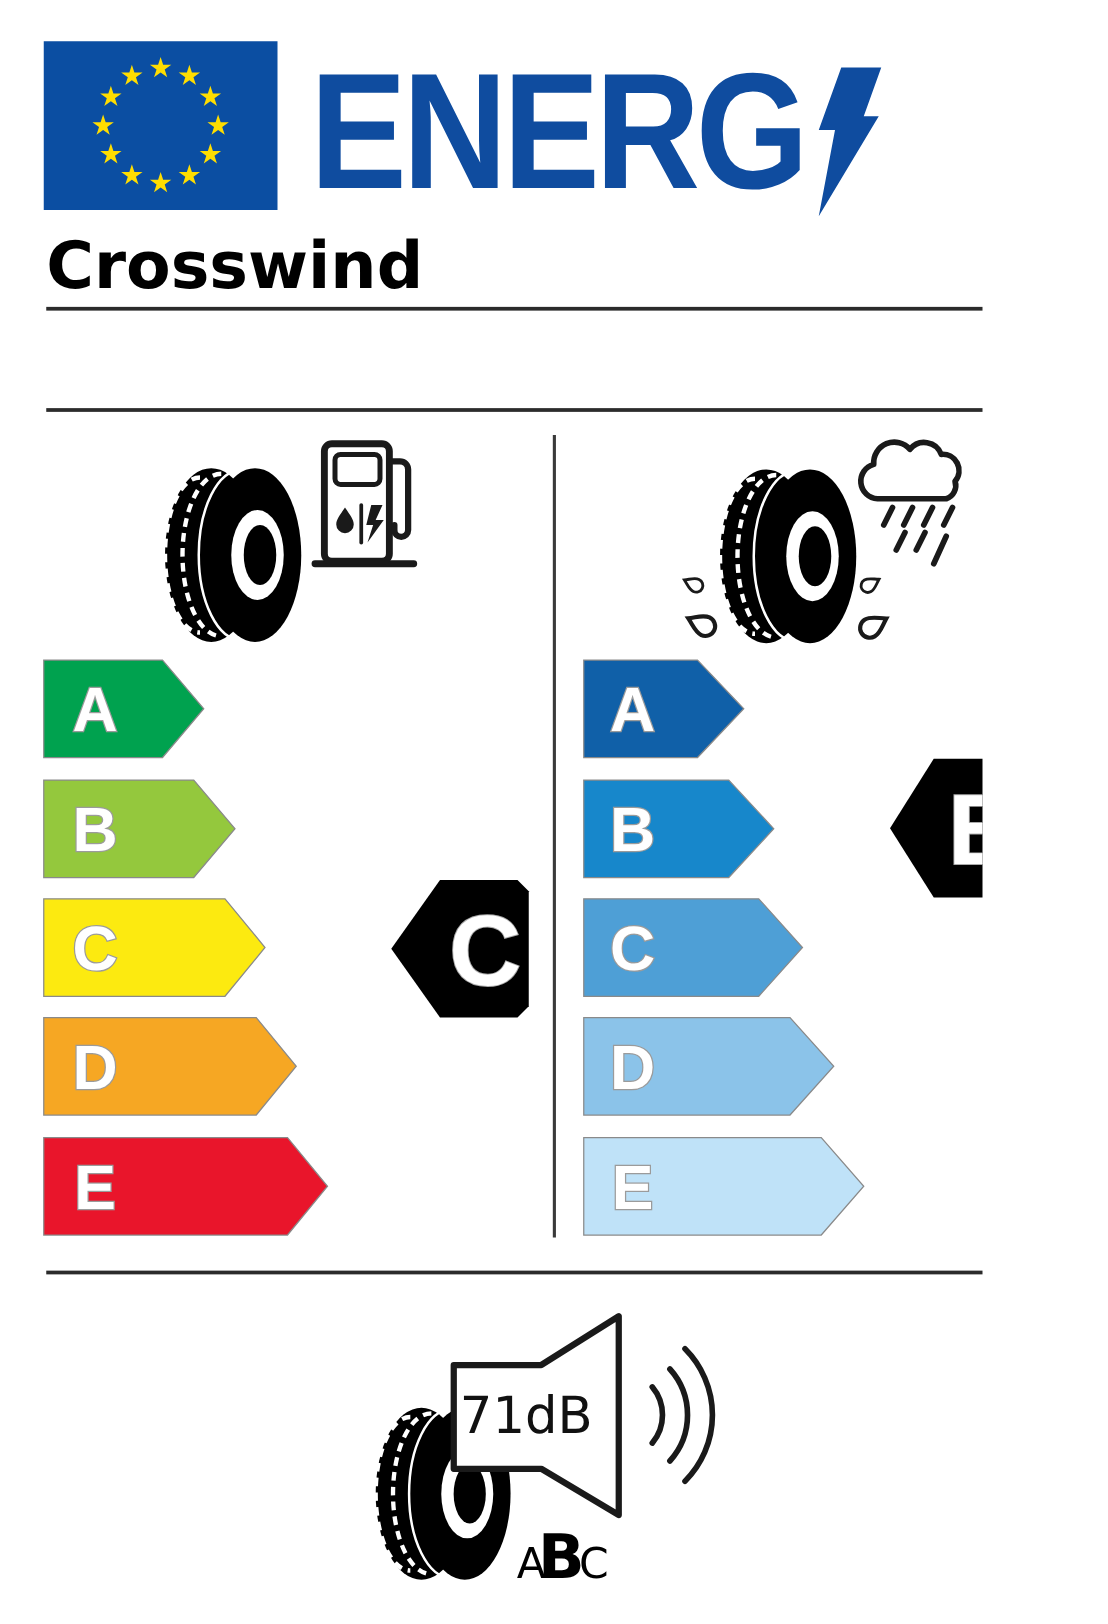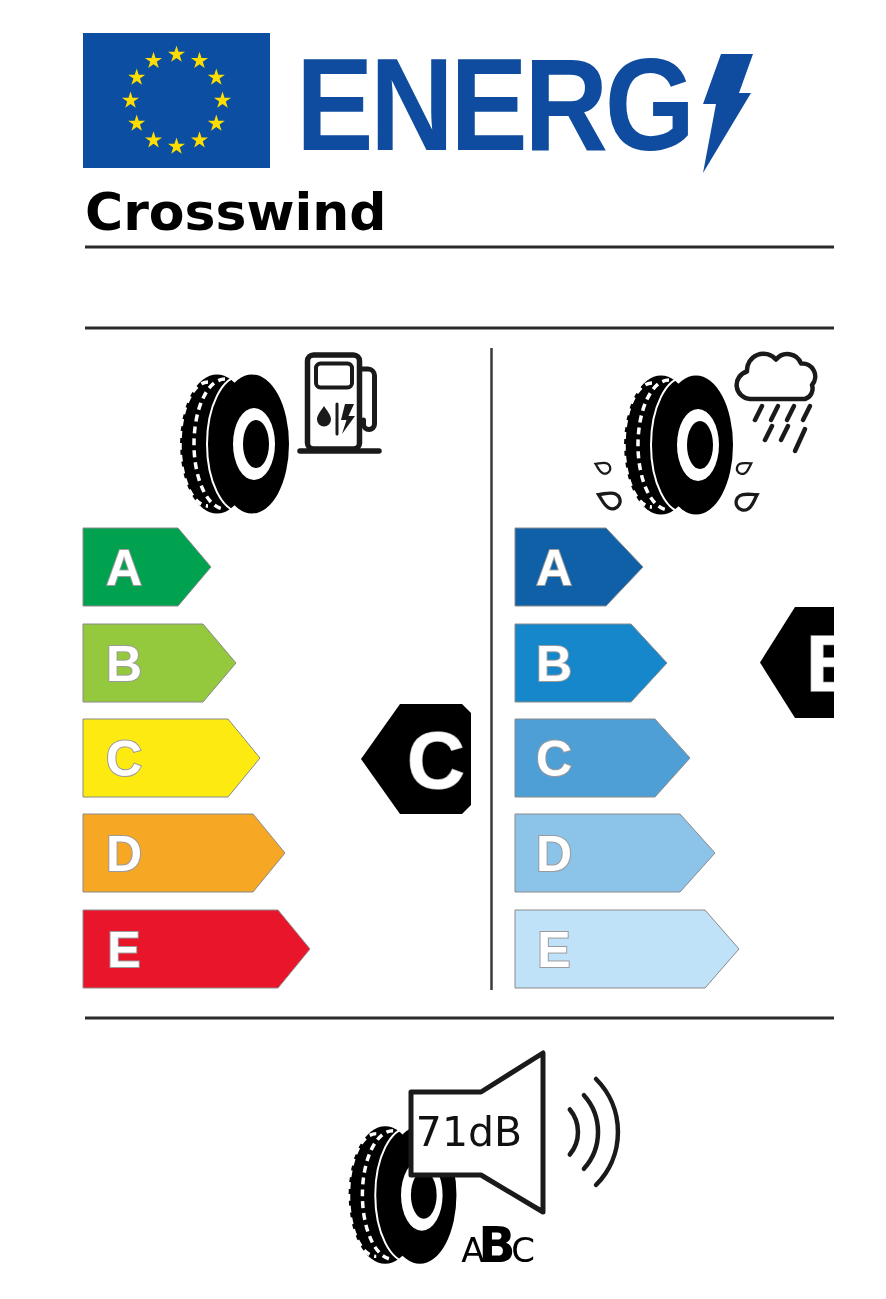--- a/index.html
+++ b/index.html
@@ -2,21 +2,20 @@
 <html><head>
 <meta charset="utf-8">
 <style>
   html,body{margin:0;padding:0;background:#ffffff;}
   .label-root{
     position:relative;
     width:786px;height:1299px;
     background:#ffffff;
     font-family:"Liberation Sans",sans-serif;
     overflow:hidden;
-    margin-left:48px;
   }
   svg{display:block;}
   .scale-letter{
     font-family:"Liberation Sans",sans-serif;
     font-weight:bold;font-size:50px;
     fill:#ffffff;stroke:#9b9b9b;stroke-width:2px;
     paint-order:stroke;text-anchor:middle;
   }
   .indicator-letter{
     font-family:"Liberation Sans",sans-serif;

